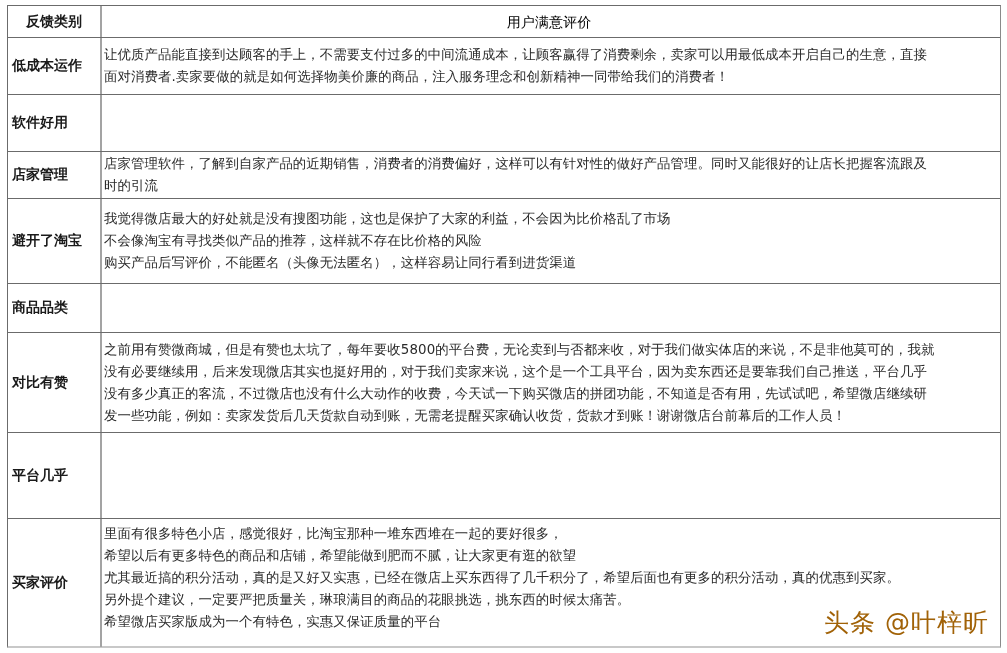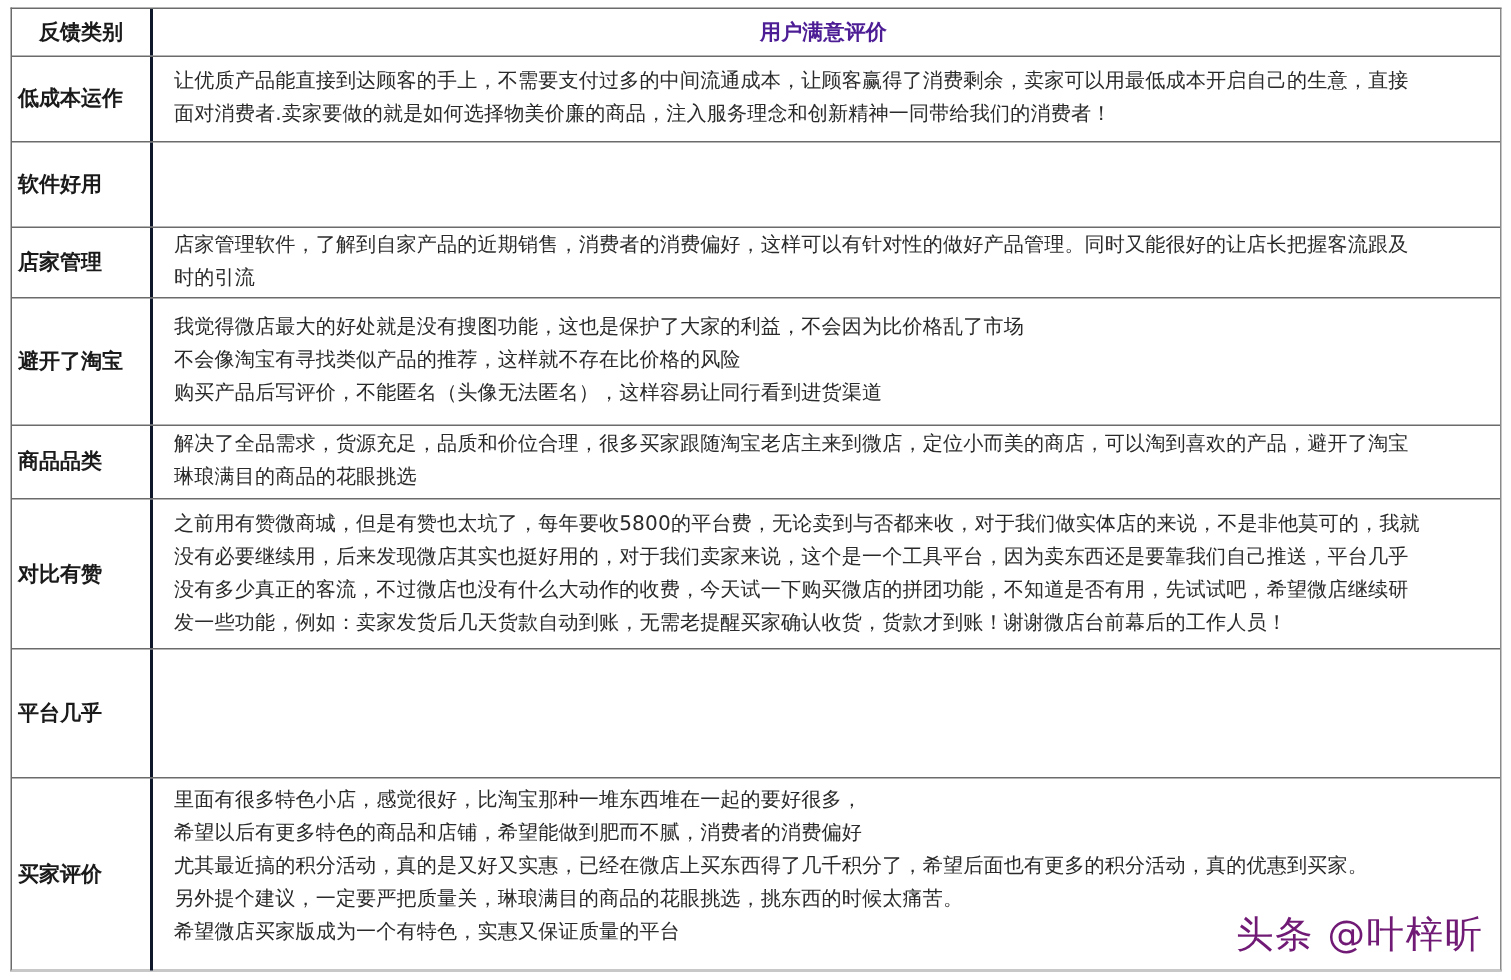--- a/index.html
+++ b/index.html
@@ -4,27 +4,27 @@
 <style>
   html, body { margin:0; padding:0; background:#ffffff; }
   body { width:1007px; height:653px; position:relative; overflow:hidden;
          font-family:"DejaVu Sans","Liberation Sans",sans-serif; color:#222; }
   .table { position:absolute; left:7px; top:5px; width:994px; height:643px;
            border:1px solid #6b6b6b; box-sizing:border-box; border-right:1px solid #8a8a8a; border-bottom:2px solid #c8c8c8; }
   .row { position:absolute; left:0; width:100%; box-sizing:border-box; border-bottom:1px solid #6b6b6b; }
   .row.last { border-bottom:none; }
   .cat { position:absolute; left:0; top:0; bottom:0; width:94px; display:flex; align-items:center;
          padding-left:4px; box-sizing:border-box; font-weight:bold; font-size:14px; color:#1a1a1a;
-         border-right:2px solid #0f172a;font-family:Liberation Serif, serif; }
+         border-right:2px solid #a3a3a3;font-family:Liberation Serif, serif; }
   .cat.hdr { justify-content:center; padding-left:0; }
   .txt { position:absolute; left:96px; right:6px; top:0; bottom:0; display:flex; flex-direction:column;
          justify-content:center; font-size:13.4px; line-height:22px; color:#2a2a2a; letter-spacing:0.1px; }
-  .txt.hdr { align-items:center; font-weight:bold; font-size:14px; color:#4c1d95; }
-  .txt .ln { white-space:nowrap; overflow:hidden;margin-left:12px; }
-  .watermark { position:absolute; right:18px; bottom:14px; font-size:25px; color:#701a75;
+  .txt.hdr { align-items:center; font-weight:normal; font-size:14px; color:#000000; }
+  .txt .ln { white-space:nowrap; overflow:hidden; }
+  .watermark { position:absolute; right:18px; bottom:14px; font-size:25px; color:#a16207;
                font-family:"DejaVu Sans",sans-serif; letter-spacing:1px; }
 </style>
 </head>
 <body>
 
 <div class="table">
   <div class="row" style="top:0;height:32px;">
     <div class="cat hdr">反馈类别</div>
     <div class="txt hdr">用户满意评价</div>
   </div>
@@ -53,45 +53,41 @@
     <div class="cat">避开了淘宝</div>
     <div class="txt">
       <div class="ln">我觉得微店最大的好处就是没有搜图功能，这也是保护了大家的利益，不会因为比价格乱了市场</div>
       <div class="ln">不会像淘宝有寻找类似产品的推荐，这样就不存在比价格的风险</div>
       <div class="ln">购买产品后写评价，不能匿名（头像无法匿名），这样容易让同行看到进货渠道</div>
     </div>
   </div>
 
   <div class="row" style="top:278px;height:49px;">
     <div class="cat">商品品类</div>
-    <div class="txt">
-      <div class="ln">解决了全品需求，货源充足，品质和价位合理，很多买家跟随淘宝老店主来到微店，定位小而美的商店，可以淘到喜欢的产品，避开了淘宝</div>
-      <div class="ln">琳琅满目的商品的花眼挑选</div>
-    </div>
   </div>
 
   <div class="row" style="top:327px;height:100px;">
     <div class="cat">对比有赞</div>
     <div class="txt">
       <div class="ln">之前用有赞微商城，但是有赞也太坑了，每年要收5800的平台费，无论卖到与否都来收，对于我们做实体店的来说，不是非他莫可的，我就</div>
       <div class="ln">没有必要继续用，后来发现微店其实也挺好用的，对于我们卖家来说，这个是一个工具平台，因为卖东西还是要靠我们自己推送，平台几乎</div>
       <div class="ln">没有多少真正的客流，不过微店也没有什么大动作的收费，今天试一下购买微店的拼团功能，不知道是否有用，先试试吧，希望微店继续研</div>
       <div class="ln">发一些功能，例如：卖家发货后几天货款自动到账，无需老提醒买家确认收货，货款才到账！谢谢微店台前幕后的工作人员！</div>
     </div>
   </div>
 
   <div class="row" style="top:427px;height:86px;">
     <div class="cat">平台几乎</div>
   </div>
 
   <div class="row last" style="top:513px;height:128px;">
     <div class="cat">买家评价</div>
     <div class="txt" style="justify-content:flex-start;padding-top:4px;">
       <div class="ln">里面有很多特色小店，感觉很好，比淘宝那种一堆东西堆在一起的要好很多，</div>
-      <div class="ln">希望以后有更多特色的商品和店铺，希望能做到肥而不腻，消费者的消费偏好</div>
+      <div class="ln">希望以后有更多特色的商品和店铺，希望能做到肥而不腻，让大家更有逛的欲望</div>
       <div class="ln">尤其最近搞的积分活动，真的是又好又实惠，已经在微店上买东西得了几千积分了，希望后面也有更多的积分活动，真的优惠到买家。</div>
       <div class="ln">另外提个建议，一定要严把质量关，琳琅满目的商品的花眼挑选，挑东西的时候太痛苦。</div>
       <div class="ln">希望微店买家版成为一个有特色，实惠又保证质量的平台</div>
     </div>
   </div>
 </div>
 
 <div class="watermark">头条 @叶梓昕</div>
 
 </body></html>

